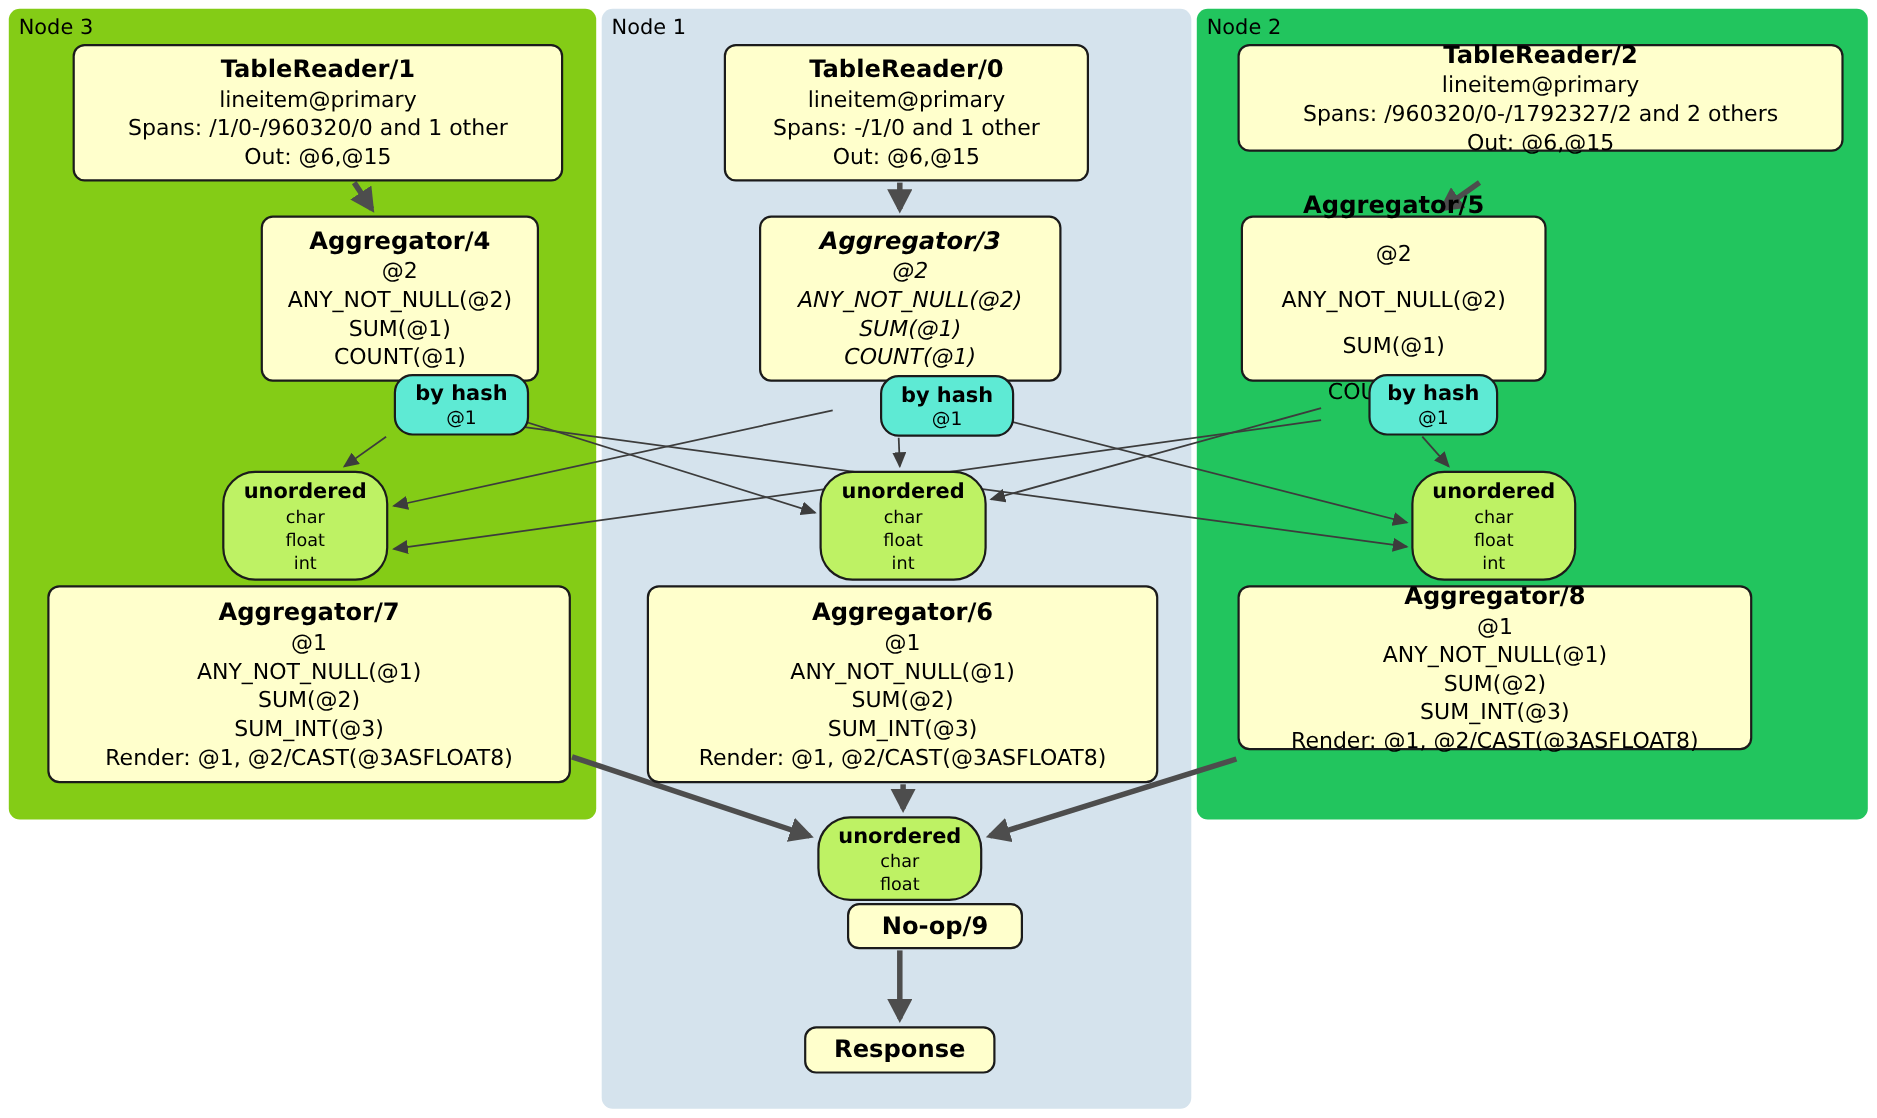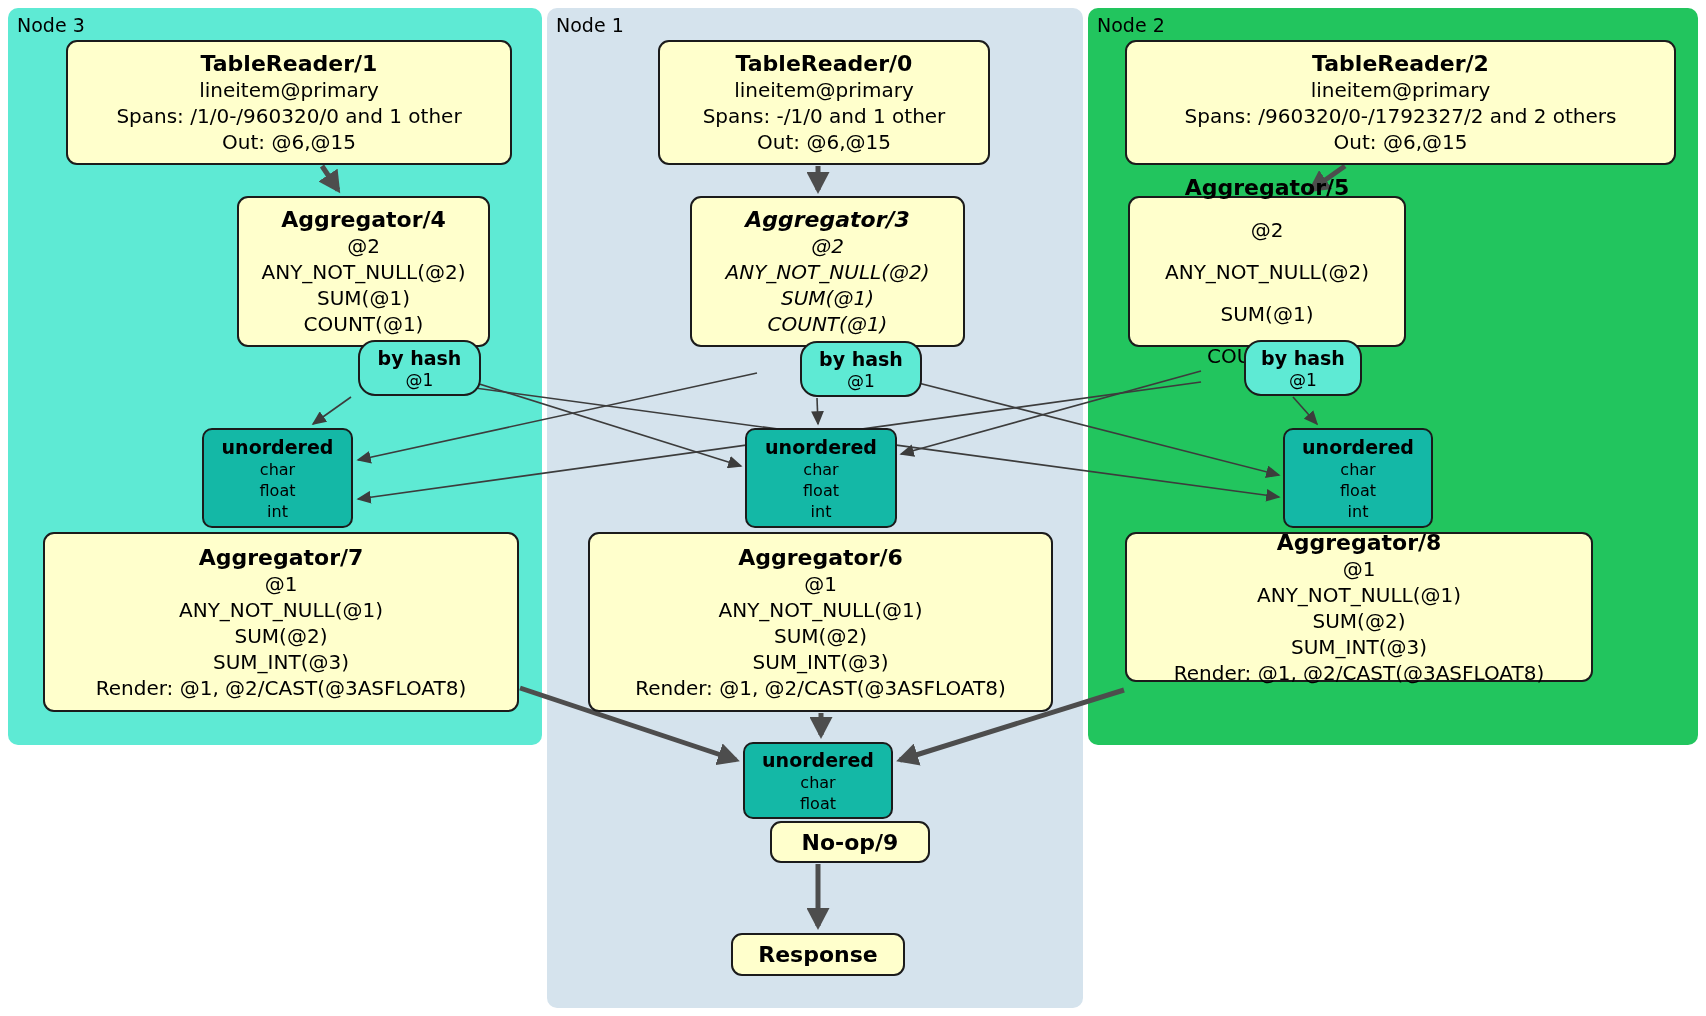--- a/index.html
+++ b/index.html
@@ -3,42 +3,42 @@
 <meta charset="utf-8">
 <style>
   html,body { margin:0; padding:0; background:#ffffff; }
   #stage {
     position:relative; width:1706px; height:1016px; overflow:hidden;
     font-family:"DejaVu Sans","Liberation Sans",sans-serif; color:#000;
     background:#ffffff;
   }
   .region { position:absolute; border-radius:10px; z-index:1; }
   .region-label { position:absolute; top:6px; left:9px; font-size:19px; }
-  #region-node3 { left:8px;  top:8px; width:534px; height:737px; background:#5eead4; }
+  #region-node3 { left:8px;  top:8px; width:534px; height:737px; background:#84cc16; }
   #region-node1 { left:547px; top:8px; width:536px; height:1000px; background:#d5e3ed; }
   #region-node2 { left:1088px; top:8px; width:610px; height:737px; background:#22c55e; }
   #edges { position:absolute; left:0; top:0; z-index:2; }
   .box {
     position:absolute; box-sizing:border-box; border:2px solid #1b1b1b;
     display:flex; flex-direction:column; justify-content:center; align-items:center;
     text-align:center; z-index:3;
   }
   .yellow { background:#ffffcc; border-radius:11px; }
   .router { background:#5eead4; border-radius:17px;margin-left:44px; }
-  .sync   { background:#14b8a6; border-radius:10px; }
+  .sync   { background:#bef264; border-radius:30px; }
   .title  { font-weight:bold; font-size:22px; line-height:27px; white-space:nowrap; }
   .row    { font-size:20px; line-height:26px; white-space:nowrap; }
   .router .title { font-size:19px; line-height:23px; }
   .router .row   { font-size:17px; line-height:20px; }
   .sync .title   { font-size:19px; line-height:24px; }
   .sync .row     { font-size:16px; line-height:21px; }
   
   #tr1  { left:66px;   top:40px;  width:446px; height:125px; }
   #tr0  { left:658px;  top:40px;  width:332px; height:125px; }
-  #tr2  { left:1125px; top:40px;  width:551px; height:125px; }
+  #tr2  { left:1125px; top:40px;  width:551px; height:98px; }
   #agg4 { left:237px;  top:196px; width:253px; height:151px; }
   #agg3 { left:690px;  top:196px; width:275px; height:151px;font-style:italic; }
   #agg5 { left:1128px; top:196px; width:278px; height:151px;gap:16px; }
   #hash3{ left:314px;  top:340px; width:123px; height:56px; }
   #hash1{ left:756px;  top:341px; width:122px; height:56px; }
   #hash2{ left:1200px; top:340px; width:118px; height:56px; }
   #un3  { left:202px;  top:428px; width:151px; height:100px; }
   #un1  { left:745px;  top:428px; width:152px; height:100px; }
   #un2  { left:1283px; top:428px; width:150px; height:100px; }
   #agg7 { left:43px;   top:532px; width:476px; height:180px; }

